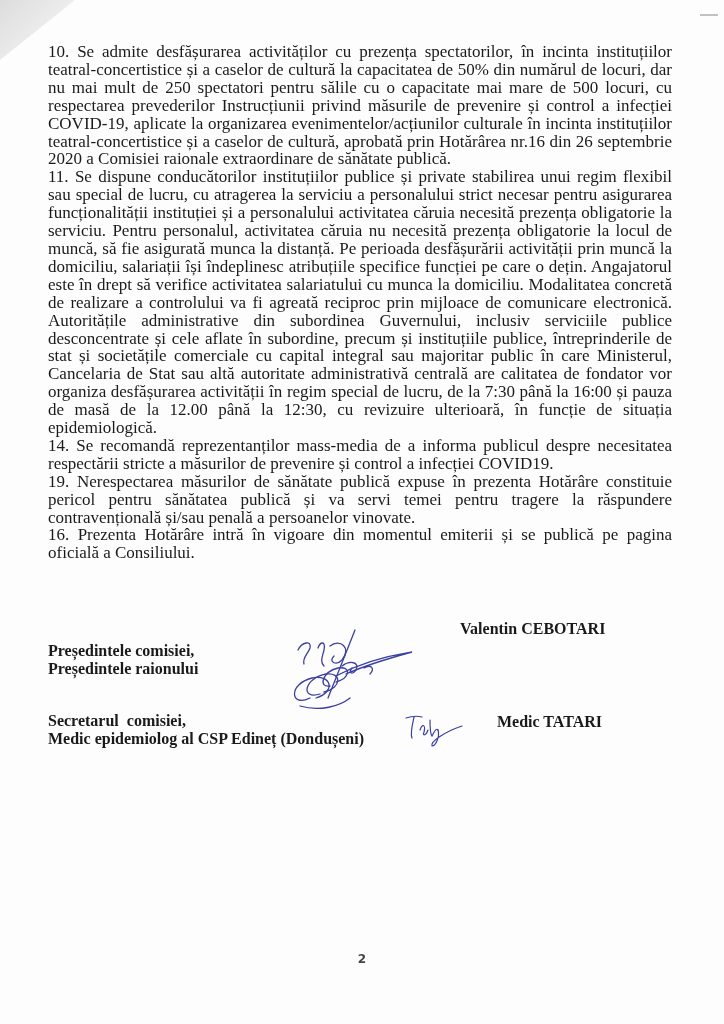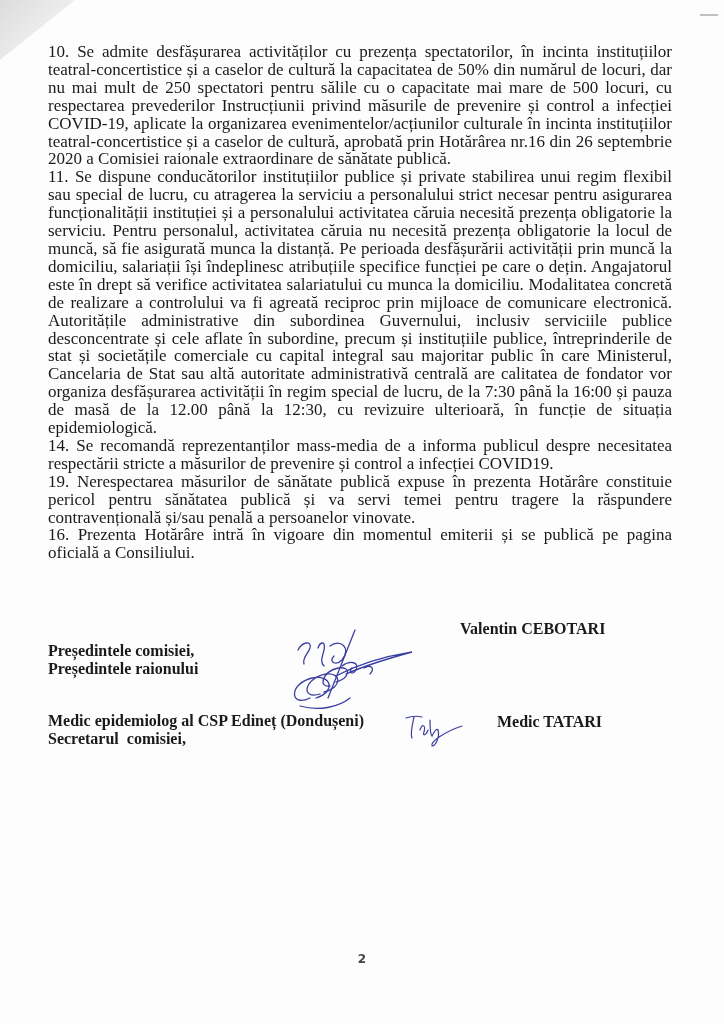--- a/index.html
+++ b/index.html
@@ -68,22 +68,22 @@
       <path d="M40 66 C20 72, 24 50, 46 46 C62 44, 62 60, 44 64"></path>
       <path d="M50 58 C38 60, 42 44, 58 40 C72 38, 70 50, 56 54"></path>
       <path d="M56 48 C90 30, 120 26, 132 24 C110 30, 84 38, 66 46"></path>
       <path d="M62 38 C70 32, 80 34, 76 42 C72 48, 68 44, 72 40"></path>
       <path d="M84 40 C90 36, 96 40, 90 46"></path>
       <path d="M20 78 C40 84, 60 78, 70 70"></path>
     </g>
   </svg>
 
   <div class="sig-block sig-left-2">
+    <div style="white-space:pre">Secretarul  comisiei,</div>
     <div>Medic epidemiolog al CSP Edineț (Dondușeni)</div>
-    <div style="white-space:pre">Secretarul  comisiei,</div>
   </div>
   <div class="sig-block sig-name-2">Medic TATARI</div>
 
   <svg class="signature sig2" viewBox="0 0 70 40">
     <g fill="none" stroke="#3b3fa0" stroke-width="1.2" stroke-linecap="round">
       <path d="M6 8 C12 6, 18 6, 22 7"></path>
       <path d="M14 7 C12 16, 10 24, 12 28"></path>
       <path d="M20 20 C22 14, 26 14, 24 22 C22 26, 26 26, 28 20"></path>
       <path d="M30 10 C30 18, 30 24, 32 26 C34 22, 36 18, 38 20"></path>
       <path d="M38 20 C40 26, 36 36, 32 36 C30 32, 44 22, 62 16"></path>

